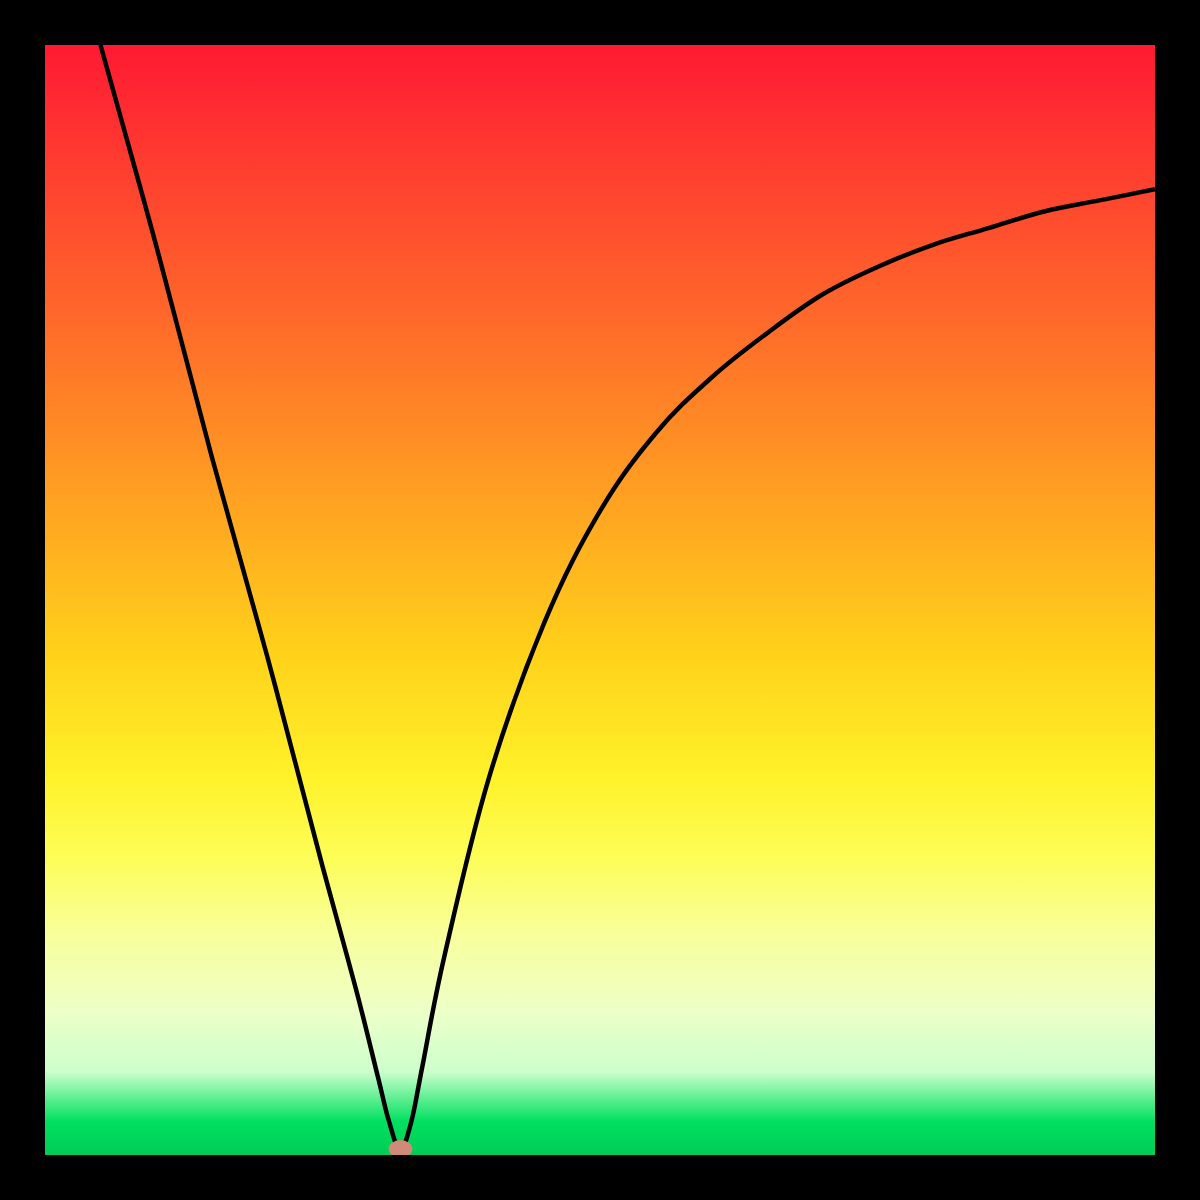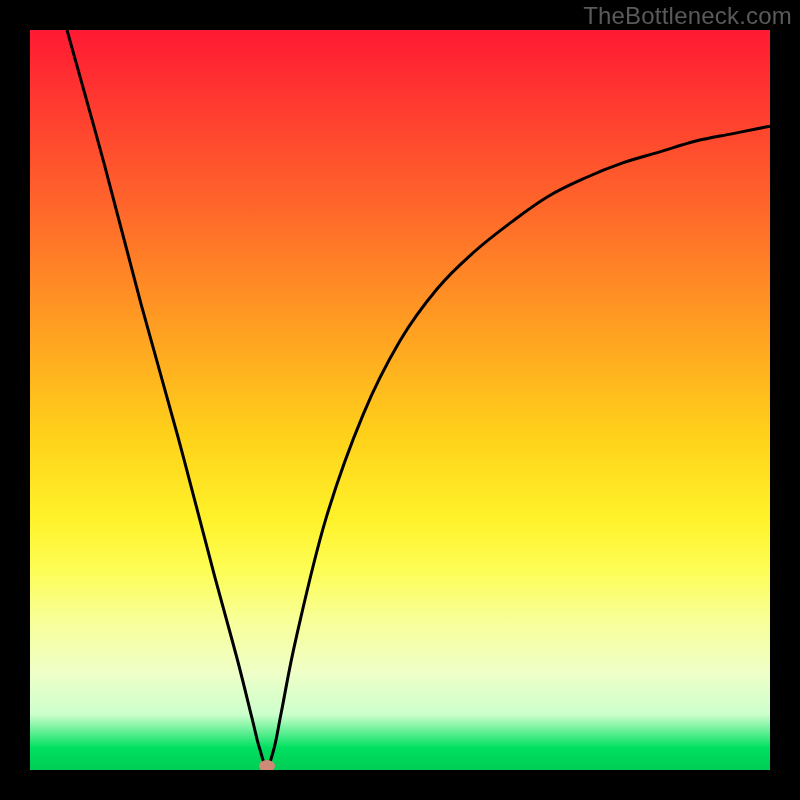--- a/index.html
+++ b/index.html
@@ -72,14 +72,13 @@
 <body>
 
 <div class="frame">
   <div class="plot">
     <div class="gradient"></div>
     <svg class="curve" viewBox="0 0 740 740" preserveAspectRatio="none">
       <path id="curve-path" fill="none" stroke="#000000" stroke-width="3" d="M 37,0 C 43.66,23.976000000000006 60.68,83.91600000000005 74,133.20000000000005 C 87.32,182.48400000000004 97.68,224.51600000000002 111,273.8 C 124.32,323.084 134.68,357.716 148,407 C 161.32,456.284 174.344,507.64000000000004 185,547.6 C 195.656,587.5600000000001 200.54000000000002,603.692 207.20000000000002,629 C 213.86,654.308 218.004,672.216 222,688.2 C 225.996,704.1840000000001 226.736,709.1419999999999 229.4,717.8 C 232.06400000000002,726.458 234.136,736.3 236.8,736.3 C 239.46400000000003,736.3 241.536,727.79 244.20000000000002,717.8 C 246.86400000000003,707.81 247.60400000000004,700.78 251.60000000000002,680.8 C 255.596,660.8199999999999 258.40799999999996,641.4319999999999 266.4,606.8 C 274.392,572.168 284.012,528.36 296,488.4 C 307.988,448.44 319.68,416.76800000000003 333,384.8 C 346.32,352.832 356.68,333.444 370,310.8 C 383.32,288.156 393.68000000000006,274.984 407.00000000000006,259 C 420.32000000000005,243.016 430.68,233.988 444,222 C 457.32,210.012 467.68,202.39 481,192.39999999999998 C 494.32,182.40999999999997 504.68,174.492 518,166.5 C 531.32,158.508 541.68,153.994 555,148 C 568.32,142.006 578.68,137.86200000000005 592,133.20000000000005 C 605.32,128.53800000000004 615.68,126.09600000000003 629,122.10000000000002 C 642.32,118.10400000000001 652.68,114.33 666,111 C 679.32,107.67 689.68,106.26400000000001 703,103.60000000000002 C 716.32,100.93600000000004 733.34,97.53200000000004 740,96.20000000000005"></path>
     </svg>
     <div id="marker" class="marker" style="left: 236.8px; top: 736.3px; background: rgb(207, 138, 120);"></div>
   </div>
-  <div class="watermark">TheBottleneck.com</div>
 </div>
 
 </body></html>

